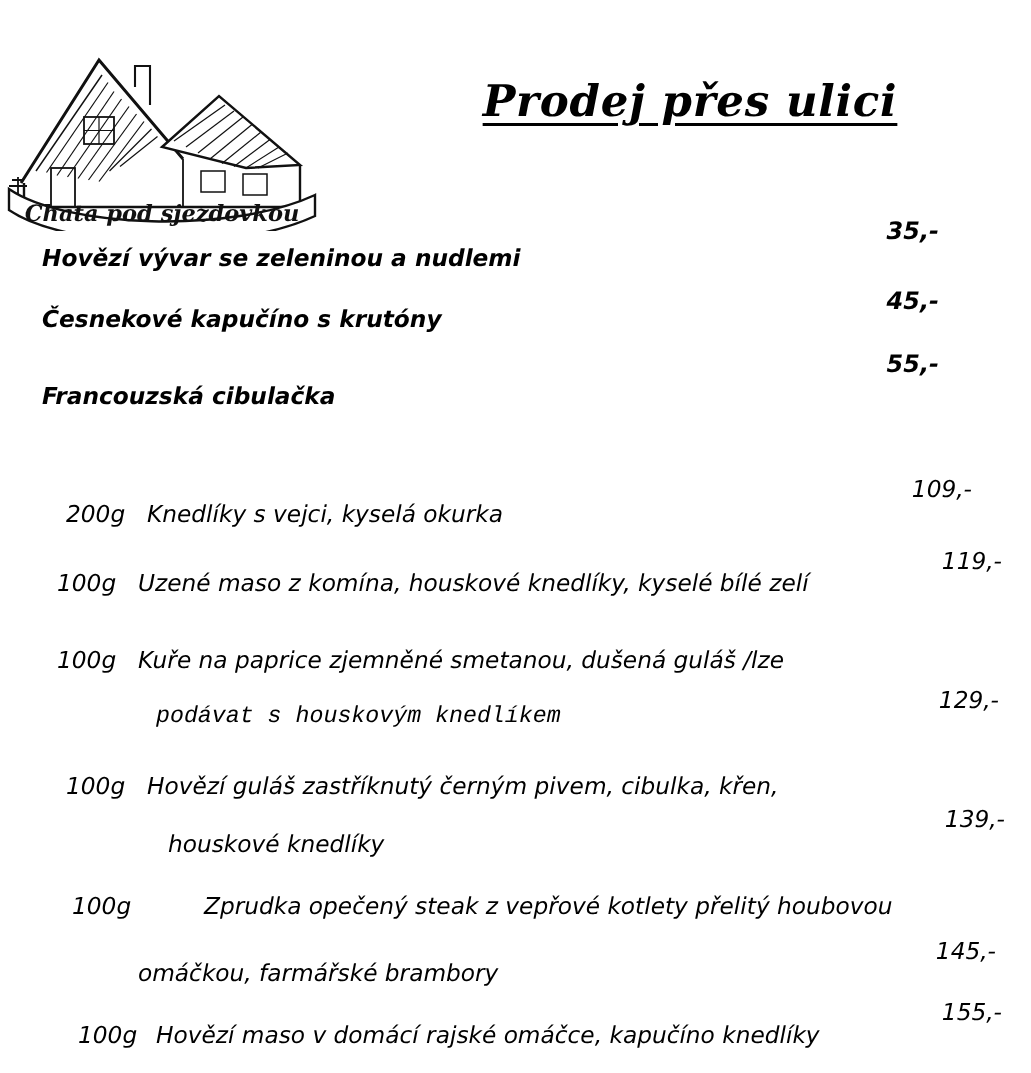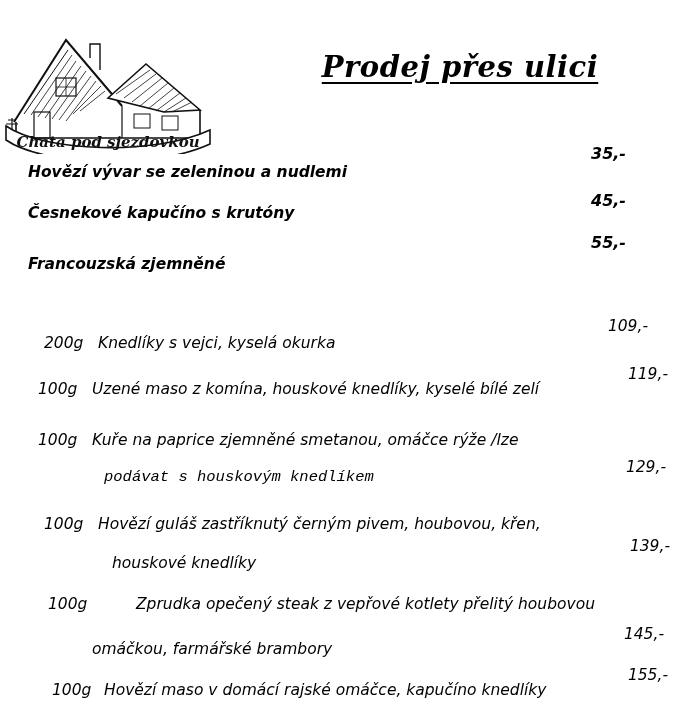--- a/index.html
+++ b/index.html
@@ -128,38 +128,38 @@
 </div>
 
 <div id="title">Prodej přes ulici</div>
 
 <div class="item-name bold" style="left:28px; top:163px;">Hovězí vývar se zeleninou a  nudlemi</div>
 <div class="item-price bold" style="left:560px; top:144px; width:66px;">35,-</div>
 
 <div class="item-name bold" style="left:28px; top:204px;">Česnekové kapučíno s krutóny</div>
 <div class="item-price bold" style="left:560px; top:191px; width:66px;">45,-</div>
 
-<div class="item-name bold" style="left:28px; top:255px;">Francouzská zjemněné</div>
+<div class="item-name bold" style="left:28px; top:255px;">Francouzská cibulačka</div>
 <div class="item-price bold" style="left:560px; top:233px; width:66px;">55,-</div>
 
 <div class="item-name" style="left:44px; top:334px;text-align:center;">200g</div>
 <div class="item-name" style="left:98px; top:334px;">Knedlíky s vejci, kyselá okurka</div>
 <div class="item-price" style="left:588px; top:317px; width:60px;">109,-</div>
 
 <div class="item-name" style="left:38px; top:380px;">100g</div>
 <div class="item-name" style="left:92px; top:380px;">Uzené maso z komína, houskové knedlíky, kyselé bílé zelí</div>
 <div class="item-price" style="left:608px; top:365px; width:60px;">119,-</div>
 
 <div class="item-name" style="left:38px; top:431px;">100g</div>
-<div class="item-name" style="left:92px; top:431px;">Kuře na paprice zjemněné smetanou, omáčce rýže /lze</div>
+<div class="item-name" style="left:92px; top:431px;">Kuře na paprice zjemněné smetanou, dušená guláš /lze</div>
 <div class="cont-line" style="left:104px; top:468px;font-family:Liberation Mono, monospace;">podávat s houskovým knedlíkem</div>
 <div class="item-price" style="left:606px; top:458px; width:60px;">129,-</div>
 
 <div class="item-name" style="left:44px; top:515px;">100g</div>
-<div class="item-name" style="left:98px; top:515px;">Hovězí guláš zastříknutý černým pivem, houbovou, křen,</div>
+<div class="item-name" style="left:98px; top:515px;">Hovězí guláš zastříknutý černým pivem, cibulka, křen,</div>
 <div class="cont-line" style="left:112px; top:554px;">houskové knedlíky</div>
 <div class="item-price" style="left:610px; top:537px; width:60px;">139,-</div>
 
 <div class="item-name" style="left:48px; top:595px;">100g</div>
 <div class="item-name" style="left:100px; top:595px;margin-left:36px;">Zprudka opečený steak z vepřové kotlety přelitý houbovou</div>
 <div class="cont-line" style="left:92px; top:640px;">omáčkou, farmářské brambory</div>
 <div class="item-price" style="left:604px; top:625px; width:60px;">145,-</div>
 
 <div class="item-name" style="left:52px; top:681px;">100g</div>
 <div class="item-name" style="left:104px; top:681px;">Hovězí maso v domácí rajské omáčce, kapučíno knedlíky</div>

